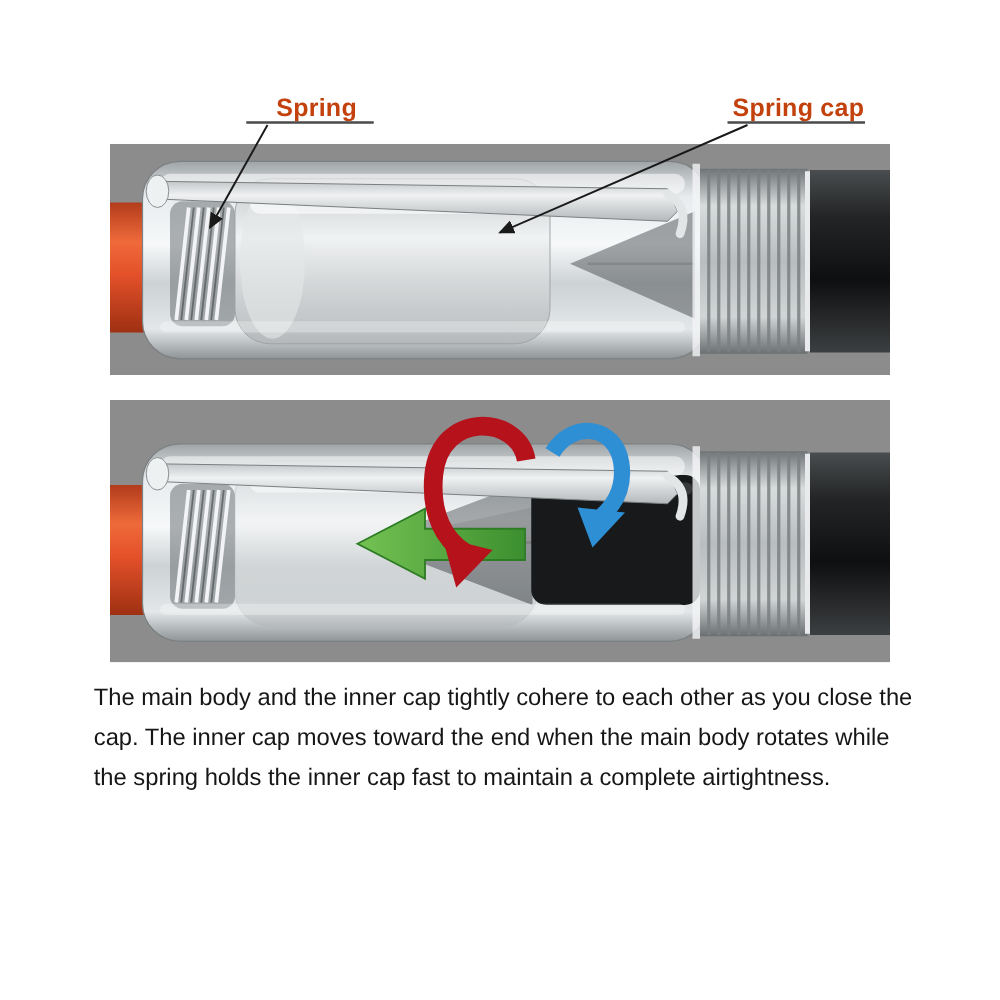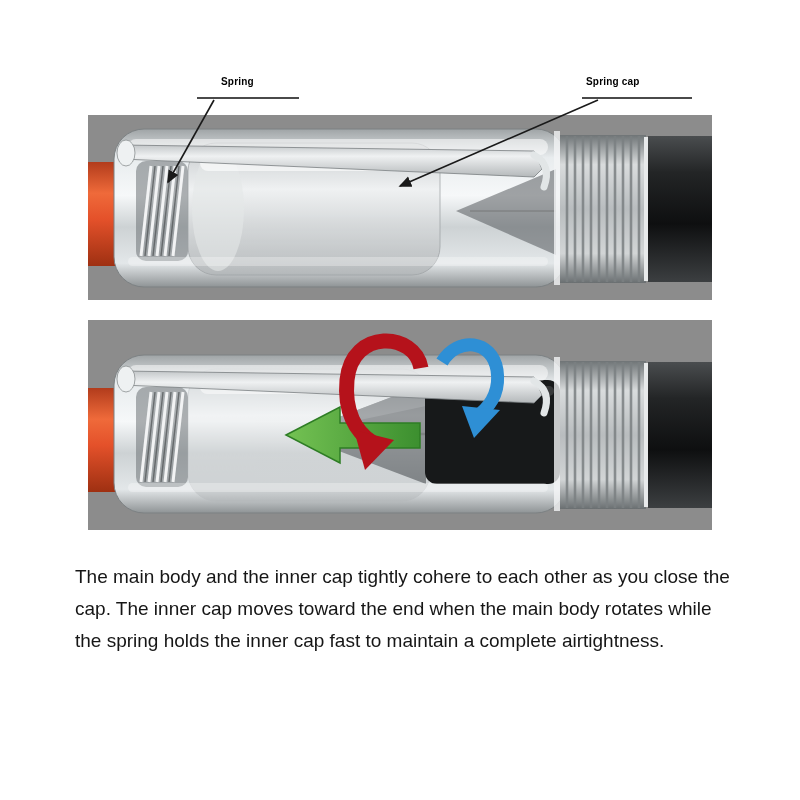--- a/index.html
+++ b/index.html
@@ -5,43 +5,43 @@
   html,body{margin:0;padding:0;}
   body{
     width:800px;height:800px;
     background:#ffffff;
     font-family:"Liberation Sans","DejaVu Sans",sans-serif;
     position:relative;
     overflow:hidden;
   }
   .callout-label{
     position:absolute;
-    font-size:10px;
+    font-size:20px;
     font-weight:bold;
-    color:#000000;
+    color:#c2410c;
     letter-spacing:.2px;
   }
   #spring-label{left:221px;top:76px;}
   #inner-cap-label{left:586px;top:76px;}
   .panel{
     position:absolute;
     left:88px;
     width:624px;
     overflow:hidden;
   }
   #panel-top{top:115px;height:185px;}
   #panel-bottom{top:320px;height:210px;}
   .panel svg{display:block;}
   #leader-overlay{
     position:absolute;left:0;top:0;width:800px;height:800px;
     pointer-events:none;
   }
   #caption{
     position:absolute;
-    left:75px;top:542px;width:668px;
+    left:75px;top:524px;width:668px;
     font-size:19px;
     line-height:32px;
     color:#161616;
   }
 </style>
 </head>
 <body>
 
 <div class="callout-label" id="spring-label">Spring</div>
 <div class="callout-label" id="inner-cap-label">Spring cap</div>

